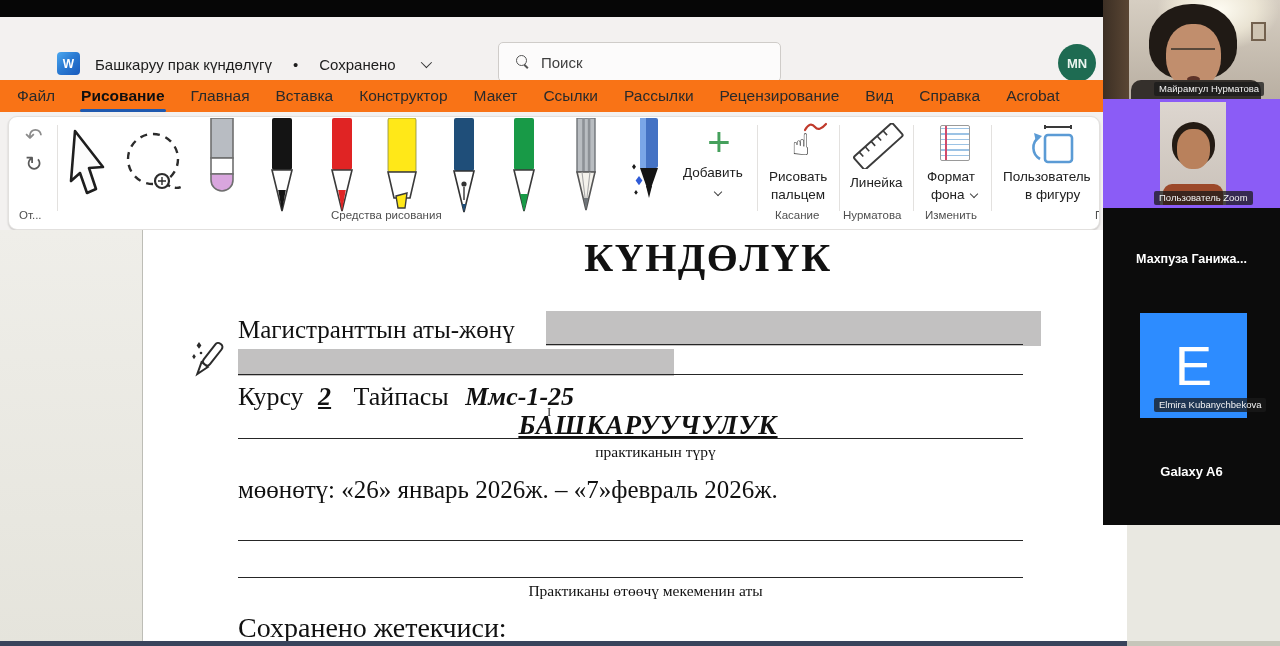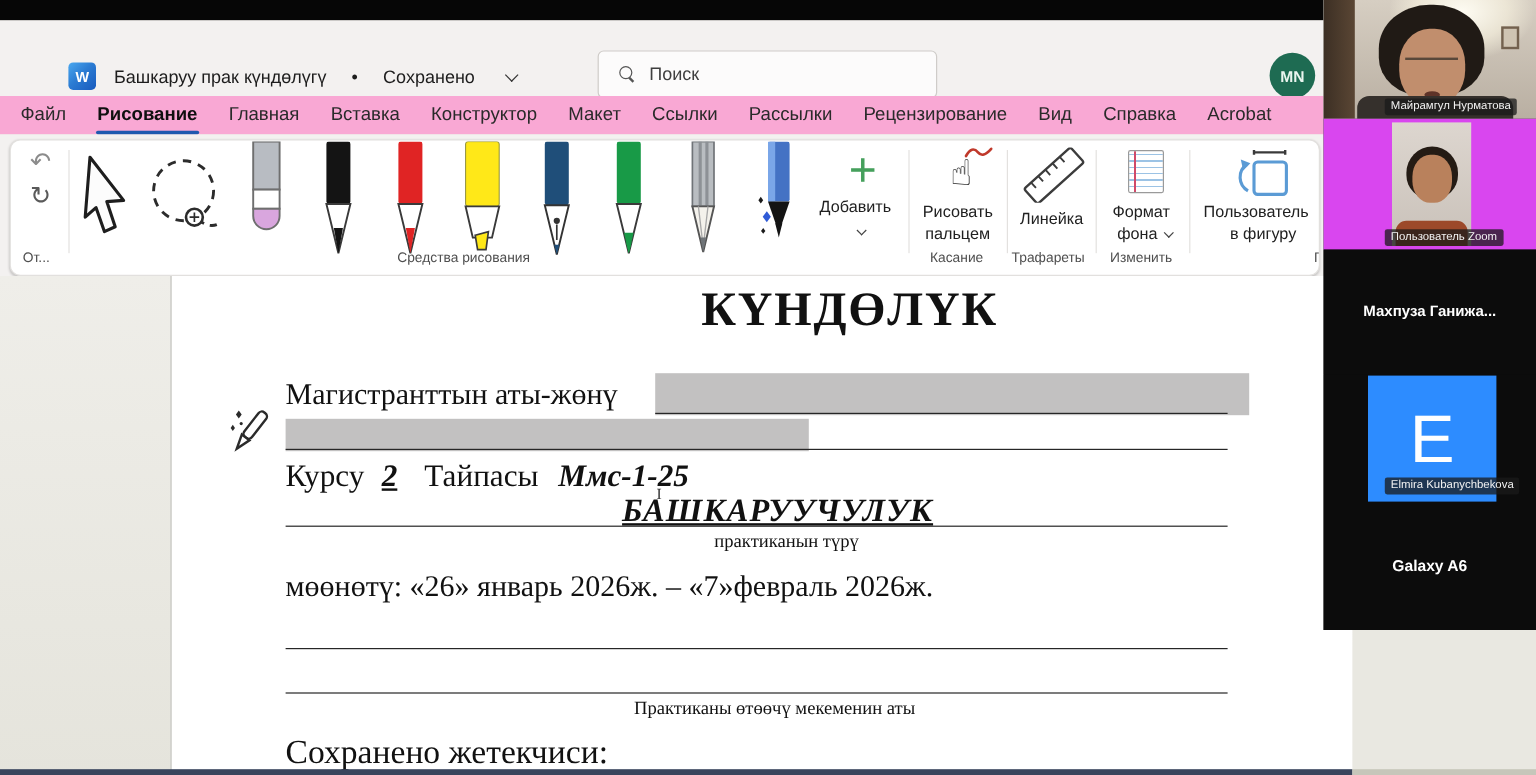--- a/index.html
+++ b/index.html
@@ -21,21 +21,21 @@
   .search-box { position:absolute; left:498px; top:25px; width:283px; height:40px; background:#fcfbfb;
     border:1px solid #cfccc9; border-radius:5px; display:flex; align-items:center; padding-left:17px; gap:11px; }
   .search-box .ph { font-size:15px; color:#3f3f3f; }
   .mag { width:14px; height:14px; position:relative; }
   .mag::before { content:""; position:absolute; left:0; top:0; width:9px; height:9px; border:1.7px solid #555; border-radius:50%; }
   .mag::after { content:""; position:absolute; left:9px; top:9px; width:5px; height:1.7px; background:#555; transform:rotate(45deg); transform-origin:0 0; }
   .avatar { position:absolute; left:1058px; top:27px; width:38px; height:38px; border-radius:50%;
     color:#eaf5ef; font-size:13px; font-weight:bold; display:flex; align-items:center; justify-content:center; background:#1e6b52; }
 
   
-  .tabs-row { position:absolute; left:0; top:80px; width:1103px; height:32px; background:#f9a8d4;
+  .tabs-row { position:absolute; left:0; top:80px; width:1103px; height:32px; background:#f97316;
     display:flex; align-items:center; padding-left:16px; gap:24px; }
   .tab { font-size:15.5px; color:#2a2a2a; position:relative; padding:4px 1px; cursor:default; white-space:nowrap; }
   .tab.active { font-weight:bold; color:#0f0f0f; }
   .tab.active::after { content:""; position:absolute; left:0; right:0; bottom:-3px; height:3.5px; border-radius:2px;
     background:var(--accent,#1f59af); }
 
   
   .ribbon-area { position:absolute; left:0; top:112px; width:1103px; height:118px; background:#f3f1f0; }
   .ribbon-panel { position:absolute; left:8px; top:4px; width:1092px; height:114px; background:#ffffff;
     border:1px solid #e2e0de; border-radius:9px; box-shadow:0 1px 2px rgba(0,0,0,.18); overflow:hidden; }
@@ -88,21 +88,21 @@
     background:radial-gradient(ellipse at center, rgba(255,253,244,.98) 0%, rgba(255,250,230,.55) 45%, transparent 72%); }
   .v1 .shelf { position:absolute; left:0; top:0; width:26px; height:99px; background:linear-gradient(90deg,#3c2f24,#5a4634); }
   .v1 .frame { position:absolute; left:148px; top:22px; width:15px; height:19px; background:#cfc4b2; border:2px solid #73614e; }
   .v1 .hair { position:absolute; left:46px; top:4px; width:88px; height:76px; background:#201a15; border-radius:48% 48% 42% 42%; }
   .v1 .face { position:absolute; left:63px; top:24px; width:55px; height:64px; background:#c18e6d; border-radius:46%; }
   .v1 .glasses { position:absolute; left:68px; top:48px; width:44px; height:10px;
     border-top:2px solid #59483a; }
   .v1 .mouth { position:absolute; left:84px; top:76px; width:13px; height:6px; background:#5e3328; border-radius:50%; }
   .v1 .body { position:absolute; left:28px; top:80px; width:130px; height:20px; background:#35302c; border-radius:10px 10px 0 0; }
   
-  .v2 { top:99px; height:109px; background:#d946ef; }
+  .v2 { top:99px; height:109px; background:#8b5cf6; }
   .v2 .inner { position:absolute; left:57px; top:3px; width:66px; height:103px; background:linear-gradient(180deg,#ddd6cf,#c9c1b9); }
   .v2 .hair { position:absolute; left:12px; top:20px; width:43px; height:44px; background:#241b14; border-radius:50% 50% 46% 46%; }
   .v2 .face { position:absolute; left:17px; top:27px; width:33px; height:40px; background:#b9815c; border-radius:45%; }
   .v2 .shoulders { position:absolute; left:3px; top:82px; width:60px; height:21px; background:#9c492a; border-radius:9px 9px 0 0; }
   .v3 { top:208px; height:104px; background:#0c0c0c; }
   .v4 { top:312px; height:108px; background:#0c0c0c; }
   .v4 .bluecard { position:absolute; left:37px; top:1px; width:107px; height:105px; background:#2d8cff;
     display:flex; align-items:center; justify-content:center; }
   .v4 .bigletter { color:#fff; font-size:56px; font-weight:300; font-family:"Liberation Sans",sans-serif; }
   .v5 { top:420px; height:105px; background:#0c0c0c; }
@@ -240,21 +240,21 @@
 
         <div class="vsep" style="left:830px;"></div>
 
         <svg class="tool-svg" style="left:840px; top:6px;" width="58" height="46" viewBox="0 0 58 46">
           <g transform="rotate(-42 29 23)">
             <rect x="3" y="15" width="52" height="17" rx="2" fill="#fff" stroke="#3c3c3c" stroke-width="2"></rect>
             <path d="M11 15 v6 M19 15 v6 M27 15 v6 M35 15 v6 M43 15 v6" stroke="#3c3c3c" stroke-width="1.6"></path>
           </g>
         </svg>
         <div class="btn-label" style="left:841px; top:58px;">Линейка</div>
-        <div class="grp-label" style="left:834px;">Трафареты</div>
+        <div class="grp-label" style="left:834px;">Нурматова</div>
 
         <div class="vsep" style="left:904px;"></div>
 
         <div class="fmt-bg-ic"></div>
         <div class="btn-label" style="left:918px; top:52px;">Формат</div>
         <div class="btn-label" style="left:922px; top:70px;">фона</div>
         <span class="chev-sm" style="position:absolute; left:962px; top:74px;"></span>
         <div class="grp-label" style="left:916px;">Изменить</div>
 
         <div class="vsep" style="left:982px;"></div>

